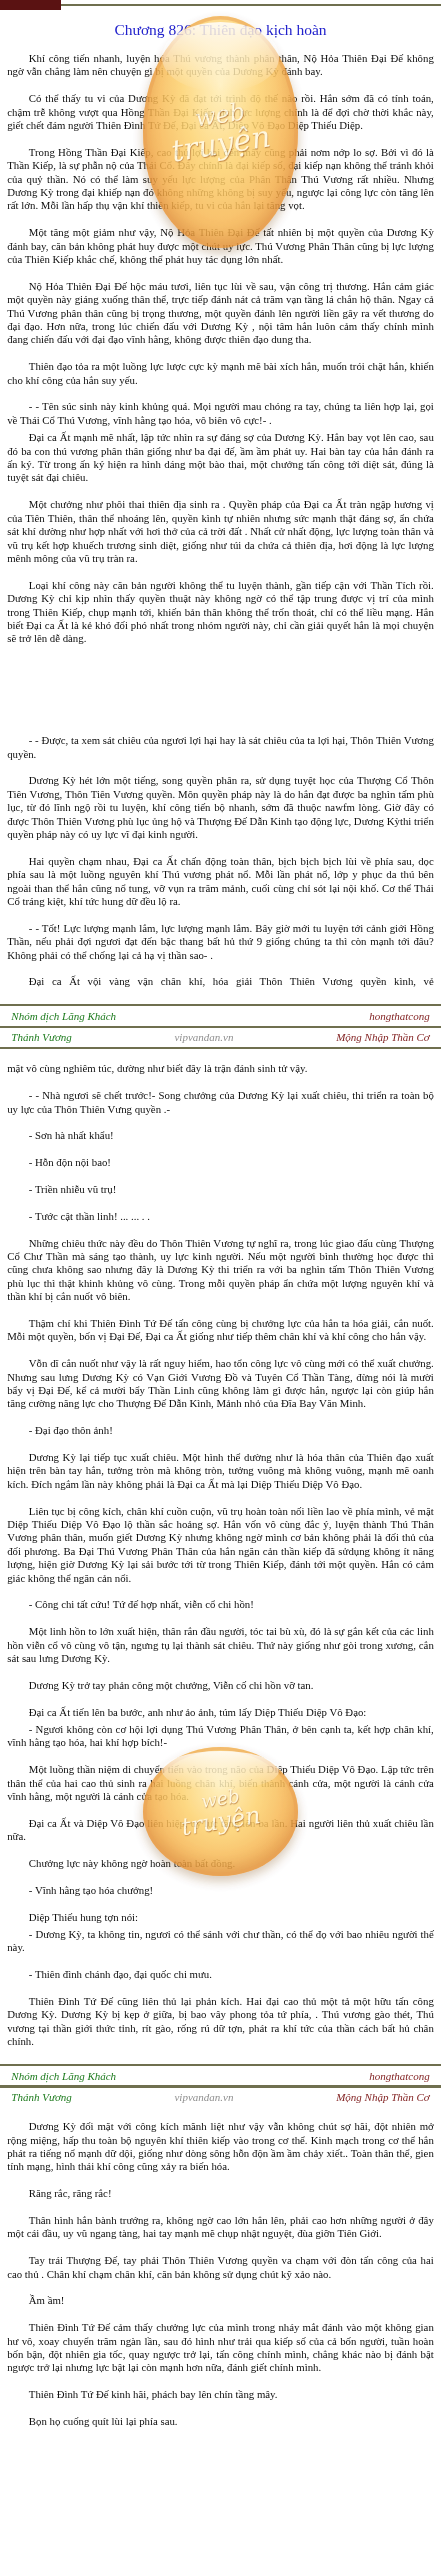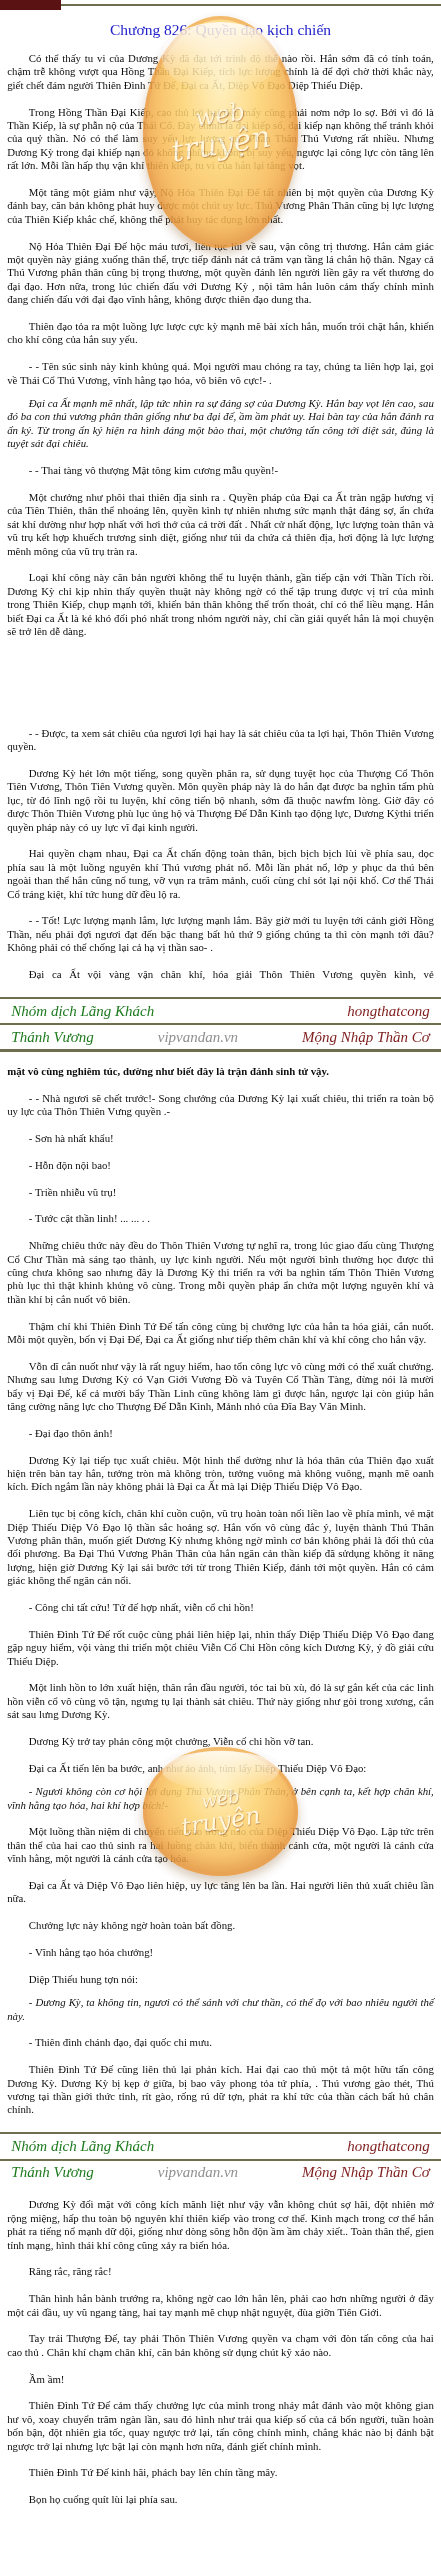--- a/index.html
+++ b/index.html
@@ -20,32 +20,32 @@
     font-family:"Liberation Serif", serif;
   }
 
   #content{padding:0 7.2px;position:relative;z-index:3;}
   #content p{
     margin:13.4px 0 0 0;
     font-size:10.8px;line-height:13.4px;
     text-align:justify;text-indent:21.6px;
     color:#0d0d0d;
   }
-  #content p.tight{margin-top:10px;font-style:italic;}
+  #content p.tight{margin-top:4px;}
   #content p.full{text-align-last:justify;}
-  #content p.noindent{text-indent:0;font-weight:bold;}
+  #content p.noindent{text-indent:0;}
   .gap{height:75px;}
 
   
   .sep{margin:15.5px -7.2px 3.1px -7.2px;}
   .sep-line{height:2.1px;background:#6f6f4f;}
   .sep-row{
     display:flex;justify-content:space-between;
     padding:3.6px 11.3px;
-    font-style:italic;font-size:15px;
+    font-style:italic;font-size:11px;
     font-family:"Liberation Serif", serif;
   }
   .sep-row .green{color:#1d7a1d;}
   .sep-row .orange{color:#7f1d1d;}
   .sep-row .gray{color:#8f8f8f;}
 
   
   .wm{
     position:absolute;border-radius:50%;opacity:0.85;z-index:6;pointer-events:none;
     background:radial-gradient(ellipse at 50% 30%, #ffeeb5 0%, #fdd26e 35%, #f5ae4a 68%, #e78d31 100%);
@@ -68,31 +68,31 @@
   .wm-top .l1{font-size:24px;} .wm-top .l2{font-size:30px;}
   .wm-mid{left:143px;top:1747px;width:155px;height:129px;}
   .wm-mid .l1{font-size:18.5px;} .wm-mid .l2{font-size:24px;}
 </style>
 </head>
 <body>
 
 <div class="top-rule"></div>
 <div class="top-left-bar"></div>
 
-<h1 class="chapter-title">Chương 826: Quyền đạo kịch chiến</h1>
+<h1 class="chapter-title">Chương 826: Thiên đạo kịch hoàn</h1>
 
 <div id="content">
+    <p>Khí công tiến nhanh, luyện hóa Thú vương thành phân thân,  Nộ Hỏa Thiên Đại Đế không ngờ vẫn chẳng làm nên chuyện gì bị một quyền của Dương Kỳ đánh bay.</p>
     <p>Có thể thấy tu vi của Dương Kỳ đã đạt tới trình độ thế nào rồi. Hắn sớm đã có tính toán, chậm trễ không vượt qua Hồng Thần Đại Kiếp, tích lực lượng chính là để đợi chờ thời khắc này, giết chết đám người Thiên Đình Tứ Đế, Đại ca Ất, Diệp Vô Đạo Diệp Thiếu Diệp.</p>
     <p>Trong Hồng Thần Đại Kiếp, cao thủ lợi hại đến mấy cũng phải nơm nớp lo sợ. Bởi vì đó là Thần Kiếp, là sự phẫn nộ của Thái Cổ. Đây chính là đại kiếp số, đại kiếp nạn không thể tránh khỏi của quỷ thần. Nó có thể làm suy yếu lực lượng của Phân Thân Thú Vương rất nhiều. Nhưng Dương Kỳ trong đại khiếp nạn đó không những không bị suy yếu, ngược lại công lực còn tăng lên rất lớn. Mỗi lần hấp thụ vận khí thiên kiếp, tu vi của hắn lại tăng vọt.</p>
     <p>Một tăng một giảm như vậy, Nộ Hỏa Thiên Đại Đế tất nhiên bị một quyền của Dương Kỳ đánh bay, căn bản không phát huy được một chút uy lực. Thú Vương Phân Thân cũng bị lực lượng của Thiên Kiếp khắc chế, không thể phát huy tác dụng lớn nhất.</p>
     <p>Nộ Hỏa Thiên Đại Đế hộc máu tươi, liên tục lùi về sau, vận công trị thương. Hắn cảm giác một quyền này giáng xuống thân thể, trực tiếp đánh nát cả trăm vạn tầng lá chắn hộ thân. Ngay cả Thú Vương phân thân cũng bị trọng thương, một quyền đánh lên người liền gây ra vết thương do đại đạo. Hơn nữa, trong lúc chiến đấu với Dương Kỳ , nội tâm hắn luôn cảm thấy chính mình đang chiến đấu với đại đạo vĩnh hằng, không được thiên đạo dung tha.</p>
     <p>Thiên đạo tỏa ra một luồng lực lược cực kỳ mạnh mẽ bài xích hắn, muốn trói chặt hắn, khiến cho khí công của hắn suy yếu.</p>
     <p>- - Tên súc sinh này kinh khủng quá. Mọi người mau chóng ra tay, chúng ta liên hợp lại, gọi về Thái Cổ Thú Vương, vĩnh hằng tạo hóa, vô biên vô cực!- .</p>
     <p class="tight">Đại ca Ất mạnh mẽ nhất, lập tức nhìn ra sự đáng sợ của Dương Kỳ. Hắn bay vọt lên cao, sau đó ba con thú vương phân thân giống như ba đại đế, ầm ầm phát uy. Hai bàn tay của hắn đánh ra ấn ký. Từ trong ấn ký hiện ra hình dáng một bào thai, một chưởng tấn công tới diệt sát, đúng là tuyệt sát đại chiêu.</p>
-    <p>- - Thai tàng vô thượng Mật tông kim cương mẫu quyền!-</p>
     <p>Một chưởng như phôi thai thiên địa sinh ra . Quyền pháp của Đại ca Ất tràn ngập hương vị của Tiên Thiên, thân thể nhoáng lên, quyền kình tự nhiên nhưng sức mạnh thật đáng sợ, ẩn chứa sát khí dường như hợp nhất với hơi thở của cả trời đất . Nhất cử nhất động, lực lượng toàn thân và vũ trụ kết hợp khuếch trương sinh diệt, giống như túi da chứa cả thiên địa, hơi động là lực lượng mênh mông của vũ trụ tràn ra.</p>
     <p>Loại khí công này căn bản người không thể tu luyện thành, gần tiếp cận với Thần Tích rồi. Dương Kỳ chỉ kịp nhìn thấy quyền thuật này không ngờ có thể tập trung được vị trí của mình trong Thiên Kiếp, chụp mạnh tới, khiến bản thân không thể trốn thoát, chỉ có thể liều mạng. Hắn biết Đại ca Ất là kẻ khó đối phó nhất trong nhóm người này,  chỉ cần giải quyết hắn là mọi chuyện sẽ trở lên dễ dàng.</p>
     <div class="gap"></div>
     <p>- - Được, ta xem sát chiêu của ngươi lợi hại hay là sát chiêu của ta lợi hại, Thôn Thiên Vương quyền.</p>
     <p>Dương Kỳ hét lớn một tiếng, song quyền phân ra, sử dụng tuyệt học của Thượng Cổ Thôn Tiên Vương, Thôn Tiên Vương quyền. Môn quyền pháp này là do hắn đạt được ba nghìn tấm phù lục, từ đó lĩnh ngộ rồi tu luyện, khí công tiến bộ nhanh, sớm đã thuộc nawfm lòng. Giờ đây có được Thôn Thiên Vương phù lục ủng hộ và Thượng Đế Dẫn Kinh tạo động lực, Dương Kỳthi triển quyền pháp này có uy lực vĩ đại kinh người.</p>
     <p>Hai quyền chạm nhau, Đại ca Ất chấn động toàn thân, bịch bịch bịch lùi về phía sau, dọc phía sau là một luồng nguyên khí Thú vương phát nổ. Mỗi lần phát nổ, lớp y phục da thú bên ngoài than thể hắn cũng nổ tung, vỡ vụn ra trăm mảnh, cuối cùng chỉ sót lại nội khố. Cơ thể Thái Cổ tráng kiệt, khí tức hung dữ đều lộ ra.</p>
     <p>- - Tốt! Lực lượng mạnh lắm, lực lượng mạnh lắm. Bây giờ mới tu luyện tới cảnh giới Hồng Thần, nếu phải đợi ngươi đạt đến bậc thang bất hủ thứ 9 giống chúng ta thì còn mạnh tới đâu? Không phải có thể chống lại cả hạ vị thần sao- .</p>
     <p class="full">Đại ca Ất vội vàng vận chân khí, hóa giải Thôn Thiên Vương quyền kình, vẻ</p>
     <div class="sep">
       <div class="sep-line"></div>
@@ -114,21 +114,20 @@
     <p>- Hỗn độn nội bao!</p>
     <p>- Triền nhiễu vũ trụ!</p>
     <p>- Tước cật thần linh!  ... ... . .</p>
     <p>Những chiêu thức này đều do Thôn Thiên Vương tự nghĩ ra, trong lúc giao đấu cùng Thượng Cổ Chư Thần mà sáng tạo thành, uy lực kinh người. Nếu một người bình thường học được thì cũng chưa không sao nhưng đây là Dương Kỳ thi triển ra với ba nghìn tấm Thôn Thiên Vương phù lục thì thật khinh khủng vô cùng. Trong mỗi quyền pháp ẩn chứa một lượng nguyên khí và thần khí bị cắn nuốt vô biên.</p>
     <p>Thậm chí khi Thiên Đình Tứ Đế tấn công cùng bị chưởng lực của hắn ta hóa giải, cắn nuốt. Mỗi một quyền, bốn vị Đại Đế, Đại ca Ất giống như tiếp thêm chân khí và khí công cho hắn vậy.</p>
     <p>Vỗn dĩ cắn nuốt như vậy là rất nguy hiểm, hao tổn công lực vô cùng mới có thể xuất chưởng. Nhưng sau lưng Dương Kỳ có Vạn Giới Vương Đồ và Tuyên Cổ Thần Tàng, đừng nói là mười bẩy vị Đại Đế, kể cả mười bẩy Thần Linh cũng không làm gì được hắn, ngược lại còn giúp hắn tăng cường năng lực cho Thượng Đế Dẫn Kình, Mảnh nhỏ của Đĩa Bay Văn Minh.</p>
     <p>- Đại đạo thôn ảnh!</p>
     <p>Dương Kỳ lại tiếp tục xuất chiêu. Một hình thể dường như là hóa thân của Thiên đạo xuất hiện trên bàn tay hắn, tưởng tròn mà không tròn, tưởng vuông mà không vuông, mạnh mẽ oanh kích. Đích ngắm lần này không phải là Đại ca Ất mà lại Diệp Thiếu Diệp Vô Đạo.</p>
     <p>Liên tục bị công kích, chân khí cuồn cuộn, vũ trụ hoàn toàn nối liền lao về phía mình, vẻ mặt Diệp Thiếu Diệp Vô Đạo lộ thần sắc hoảng sợ. Hắn vốn vô cùng đắc ý, luyện thành Thú Thân Vương phân thân, muốn giết Dương Kỳ nhưng không ngờ mình cơ bản không phải là đối thủ của đối phương. Ba Đại Thú Vương Phân Thân của hắn ngăn cản thần kiếp đã sửdụng không ít năng lượng, hiện giờ Dương Kỳ lại sải bước tới từ trong Thiên Kiếp, đánh tới một quyền. Hắn có cảm giác không thể ngăn cản nổi.</p>
     <p>- Công chi tất cứu! Tứ đế hợp nhất, viễn cổ chi hồn!</p>
-    <p>Thiên Đình Tứ Đế rốt cuộc cùng phải liên hiệp lại, nhìn thấy Diệp Thiếu Diệp Vô Đạo đang gặp nguy hiểm, vội vàng thi triển một chiêu  Viễn Cổ Chi Hồn công kích Dương Kỳ, ý đồ giải cứu Thiếu Diệp.</p>
     <p>Một linh hồn to lớn xuất hiện, thân rắn đầu người, tóc tai bù xù, đó là sự gắn kết của các linh hồn viễn cổ vô cùng vô tận, ngưng tụ lại thành sát chiêu. Thứ này giống như gòi trong xương, cắn sát sau lưng Dương Kỳ.</p>
     <p>Dương Kỳ trở tay phản công một chưởng, Viễn cố chi hồn vỡ tan.</p>
     <p>Đại ca Ất tiến lên ba bước, anh như ảo ảnh, túm lấy Diệp Thiếu Diệp Vô Đạo:</p>
     <p class="tight">-  Ngươi không còn cơ hội lợi dụng Thú Vương Phân Thân, ở bên cạnh ta, kết hợp chân khí, vĩnh hằng tạo hóa, hai khí hợp bích!-</p>
     <p>Một luồng thần niệm di chuyển tiến vào trong não của Diệp Thiếu Diệp Vô Đạo. Lập tức trên thân thể của hai cao thủ sinh ra hai luồng chân khí, biến thành cánh cửa, một người là cánh cửa vĩnh hằng, một người là cánh cửa tạo hóa.</p>
     <p>Đại ca Ất và Diệp Vô Đạo liên hiệp, uy lực tăng lên ba lần. Hai người liên thủ xuất chiêu lần nữa.</p>
     <p>Chưởng lực này không ngờ hoàn toàn bất đồng.</p>
     <p>- Vĩnh hằng tạo hóa chưởng!</p>
     <p>Diệp Thiếu hung tợn nói:</p>
     <p class="tight">- Dương Kỳ, ta không tin, ngươi có thể sánh với chư thần, có thể đọ với bao nhiêu người thế này.</p>

